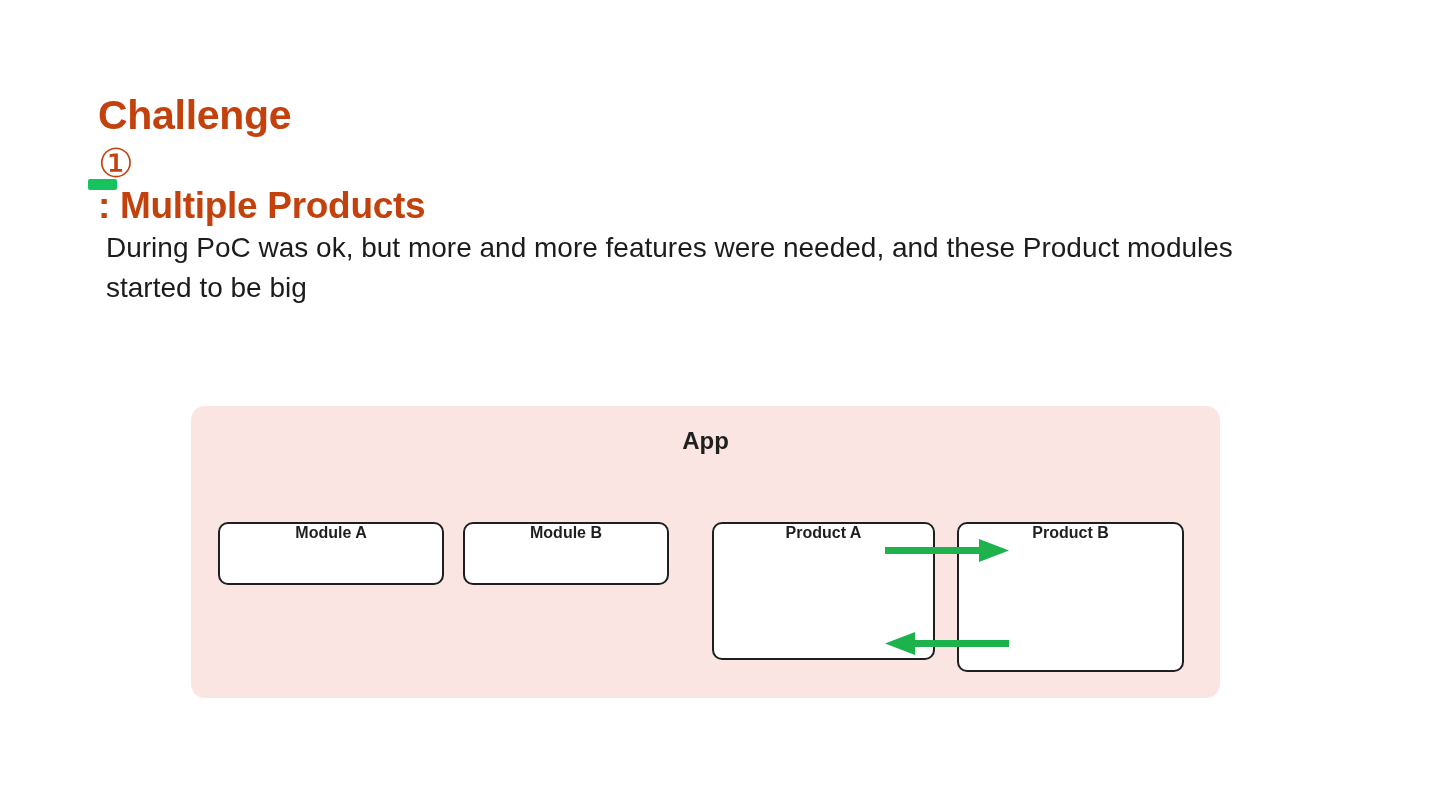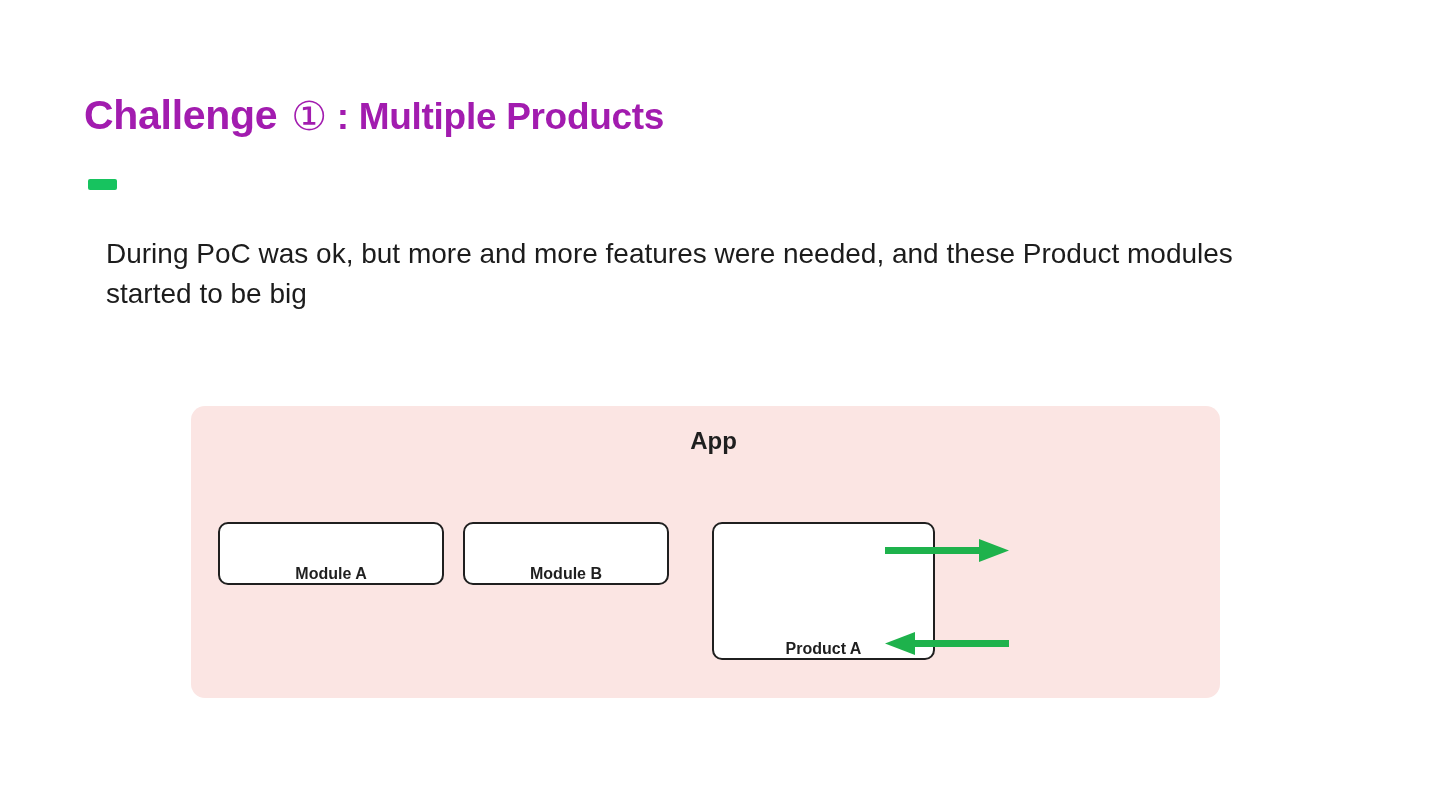--- a/index.html
+++ b/index.html
@@ -5,65 +5,66 @@
   * { margin: 0; padding: 0; box-sizing: border-box; }
   html, body { width: 1440px; height: 810px; background: #ffffff; overflow: hidden; }
   body { font-family: "Liberation Sans", sans-serif; position: relative; }
 
   .slide { position: absolute; inset: 0; background: #ffffff; }
 
   
   .title {
     position: absolute; left: 84px; top: 92px;
     display: flex; align-items: baseline;
-    color: #a21caf; white-space: nowrap;
+    color: #c2410c; white-space: nowrap;
     letter-spacing: -0.3px;
+    flex-direction: column;
   }
   .title-prefix { font-size: 41px; font-weight: 700; }
   .title-badge {
     font-size: 40px; font-weight: 400;
     font-family: "DejaVu Sans", sans-serif;
     margin: 0 10px 0 14px;
     position: relative; top: 1px;
   }
   .title-suffix { font-size: 37px; font-weight: 700; }
 
   
   .accent-dash {
     position: absolute; left: 88px; top: 179px;
     width: 29px; height: 11px; border-radius: 2px;
     background: #17c35f;
   }
 
   
   .body-text {
-    position: absolute; left: 106px; top: 234px;
+    position: absolute; left: 106px; top: 228px;
     width: 1180px;
     font-size: 28px; line-height: 40px;
     color: #1c1c1c;
   }
 
   
   .app-panel {
     position: absolute; left: 191px; top: 406px;
     width: 1029px; height: 292px;
     background: #fbe5e3; border-radius: 14px;
   }
   .app-label {
     position: absolute; left: 0; top: 21px; width: 100%;
     text-align: center;
-    font-size: 24px; font-weight: 700; color: #1f1f1f; margin-left: 8px;
+    font-size: 24px; font-weight: 700; color: #1f1f1f;
   }
 
   .dbox {
     position: absolute;
     background: #ffffff;
     border: 2px solid #1f1f1f;
     border-radius: 10px;
-    display: flex; align-items: flex-end; justify-content: center;
+    display: flex; align-items: flex-start; justify-content: center;
     font-size: 16px; font-weight: 700; color: #1f1f1f;
   }
   .box-module-a { left: 27px;  top: 116px; width: 226px; height: 63px; }
   .box-module-b { left: 272px; top: 116px; width: 206px; height: 63px; }
   .box-product-a{ left: 521px; top: 116px; width: 223px; height: 138px; }
   .box-product-b{ left: 766px; top: 116px; width: 227px; height: 150px; }
 
   .arrow { position: absolute; width: 124px; height: 23px; overflow: visible; }
   .arrow-right { left: 694px; top: 133px; }
   .arrow-left  { left: 694px; top: 226px; transform: scaleX(-1); }
@@ -92,20 +93,23 @@
     </div>
 
     <div class="dbox box-module-b">
       <span>Module B</span>
     </div>
 
     <div class="dbox box-product-a">
       <span>Product A</span>
     </div>
 
+    <div class="dbox box-product-b">
+      <span>Product B</span>
+    </div>
 
     <svg class="arrow arrow-right" viewBox="0 0 124 23" xmlns="http://www.w3.org/2000/svg">
       <line x1="0" y1="11.5" x2="100" y2="11.5" stroke-width="7" stroke="#1eb24c"></line>
       <polygon points="94,0 124,11.5 94,23" fill="#1eb24c"></polygon>
     </svg>
 
     <svg class="arrow arrow-left" viewBox="0 0 124 23" xmlns="http://www.w3.org/2000/svg">
       <line x1="0" y1="11.5" x2="100" y2="11.5" stroke-width="7" stroke="#1eb24c"></line>
       <polygon points="94,0 124,11.5 94,23" fill="#1eb24c"></polygon>
     </svg>

